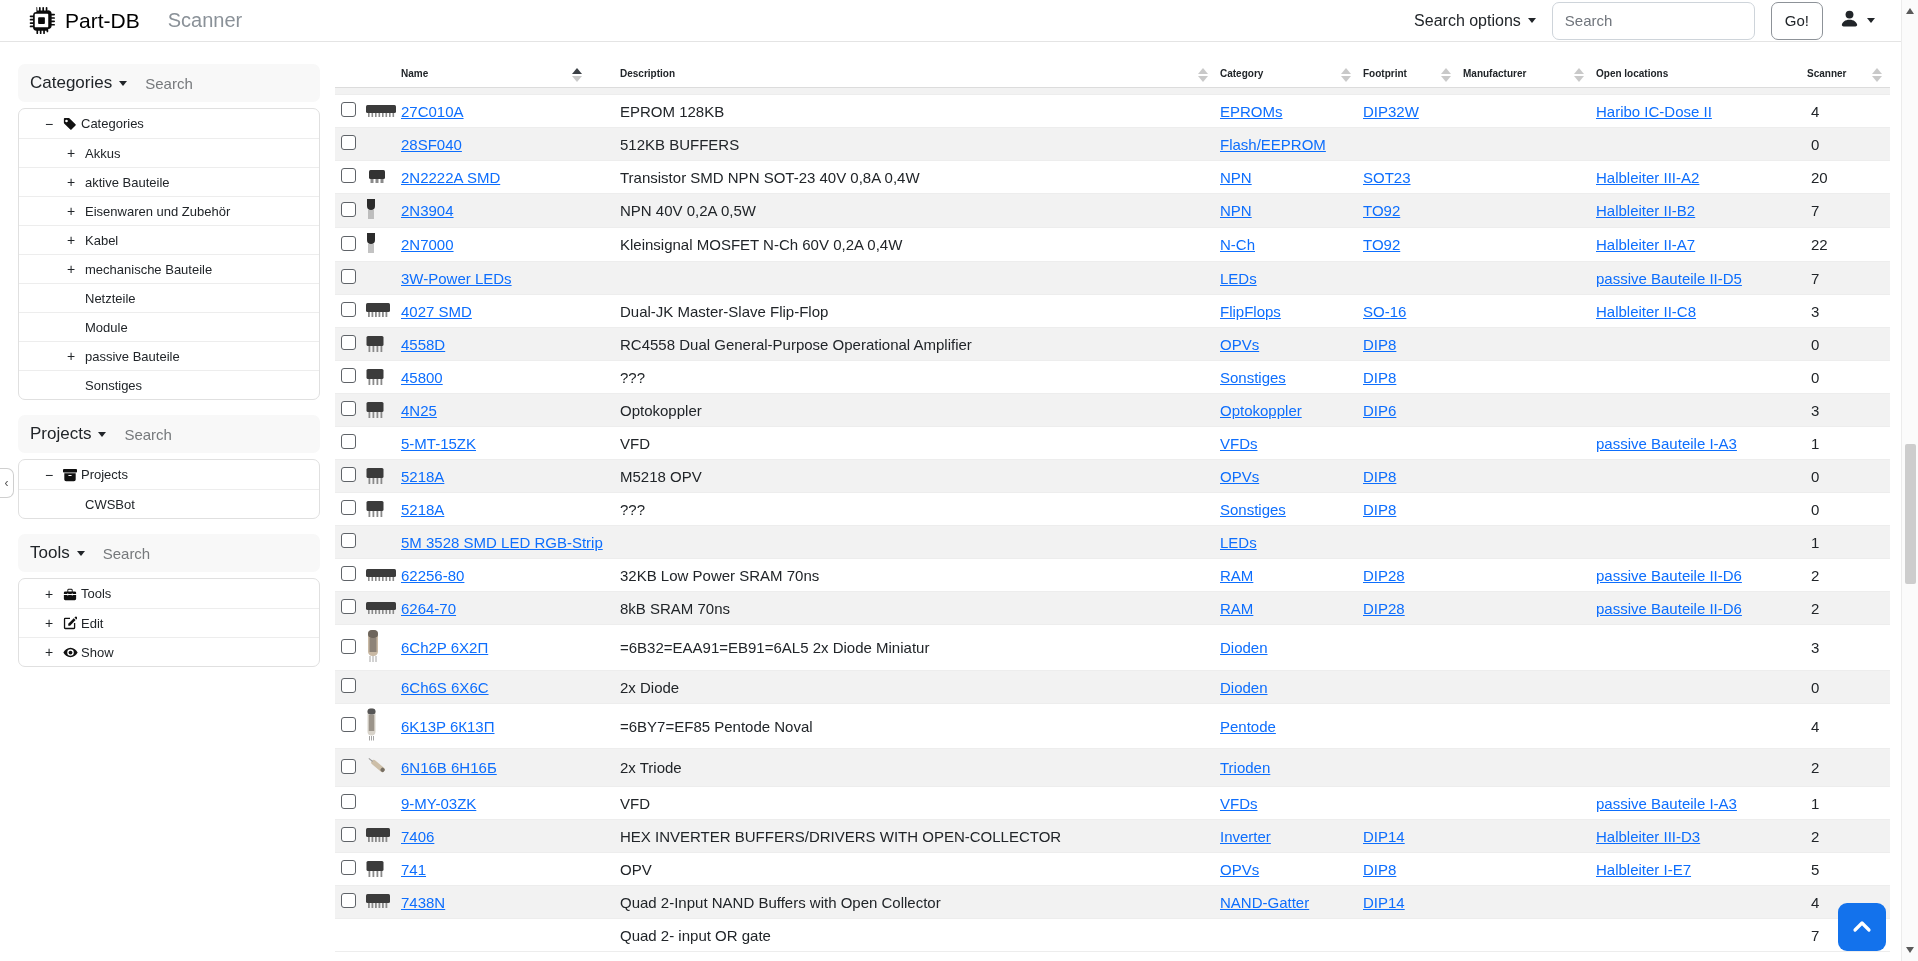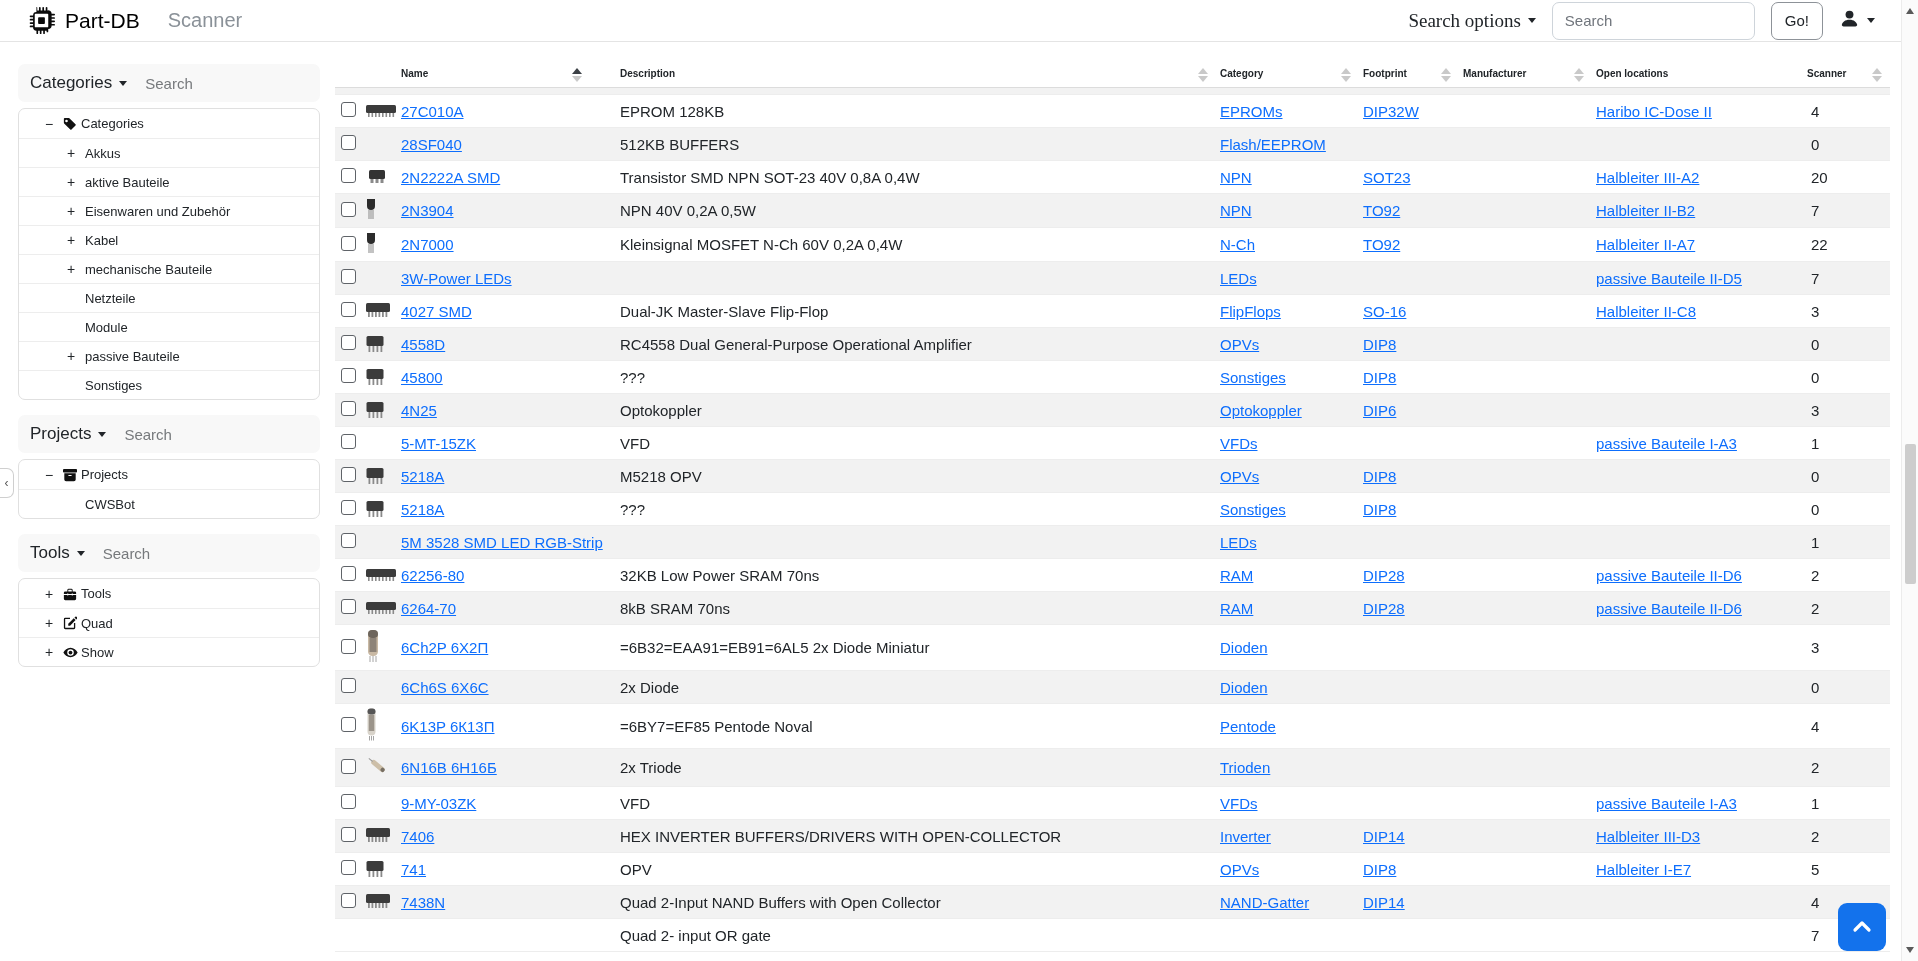--- a/index.html
+++ b/index.html
@@ -7,21 +7,21 @@
     font-family:"Liberation Sans", sans-serif; color:#212529; }
 
   
   .navbar { position:absolute; left:0; top:0; width:1901px; height:42px;
     display:flex; align-items:center; padding:0 26px 0 28px;
     border-bottom:1px solid #e4e4e4; background:#fff; }
   .brand { display:flex; align-items:center; gap:10px; font-size:21px; color:#000; cursor:pointer;}
   .brand svg { display:block; }
   .nav-link-scanner { margin-left:28px; font-size:20px; color:#8a9198; cursor:pointer; }
   .nav-right { margin-left:auto; display:flex; align-items:center; gap:16px; }
-  .search-options { display:flex; align-items:center; gap:7px; font-size:19px; cursor:pointer;font-family:Liberation Serif, serif; }
+  .search-options { display:flex; align-items:center; gap:7px; font-size:16px; cursor:pointer; }
   .caret-down { width:0; height:0; border-left:4.5px solid transparent;
     border-right:4.5px solid transparent; border-top:5px solid #212529; display:inline-block; }
   .nav-search { width:203px; height:38px; border:1px solid #ced4da; border-radius:7px;
     padding:0 12px; font-size:15px; font-family:inherit; color:#212529; }
   .nav-search::placeholder { color:#70757c; }
   .go-btn { height:38px; padding:0 13px; background:#fff; border:1px solid #8d9298;
     border-radius:7px; font-size:15px; font-family:inherit; color:#212529; cursor:pointer; }
   .user-menu { display:flex; align-items:center; gap:7px; cursor:pointer; }
 
   
@@ -257,21 +257,21 @@
 
   <div class="tree-item">
     <span class="indent indent0"></span>
     <span class="expander">+</span>
     <span class="tree-icon">
             <svg width="14" height="14" viewBox="0 0 16 16" fill="#111">
               <path d="M15.5.8a1 1 0 0 0-1.4 0l-1 1 2.1 2.1 1-1a1 1 0 0 0 0-1.4L15.5.8zM14.4 4.7 12.3 2.6 6 8.9V11h2.1l6.3-6.3z"></path>
               <path d="M1 3.5A1.5 1.5 0 0 1 2.5 2H8v1.5H2.5v10h10V8H14v5.5a1.5 1.5 0 0 1-1.5 1.5h-10A1.5 1.5 0 0 1 1 13.5v-10z"></path>
             </svg>
           </span>
-    <span class="tree-label">Quad</span>
+    <span class="tree-label">Edit</span>
   </div>
 
   <div class="tree-item">
     <span class="indent indent0"></span>
     <span class="expander">+</span>
     <span class="tree-icon">
             <svg width="15" height="15" viewBox="0 0 16 16" fill="#111">
               <path d="M8 3C4.5 3 1.7 5.4.4 8c1.3 2.6 4.1 5 7.6 5s6.3-2.4 7.6-5C14.3 5.4 11.5 3 8 3zm0 8.5A3.5 3.5 0 1 1 8 4.5a3.5 3.5 0 0 1 0 7z"></path>
               <circle cx="8" cy="8" r="2"></circle>
             </svg>

